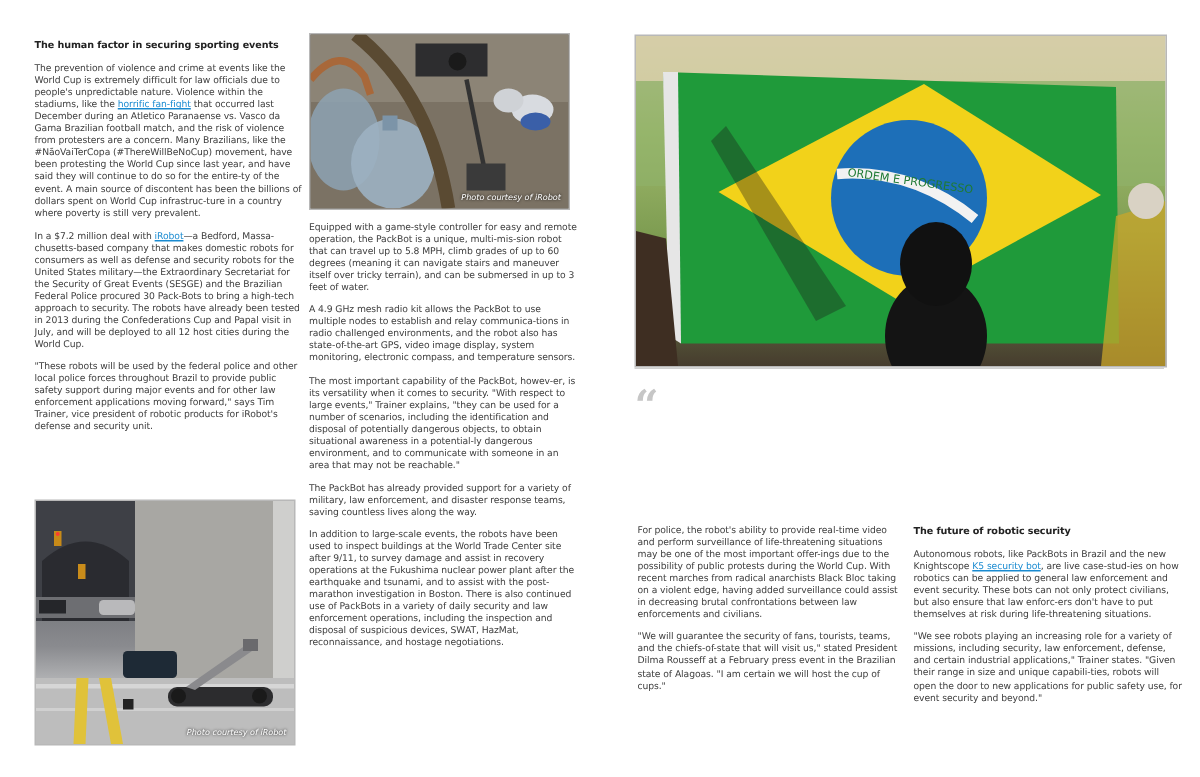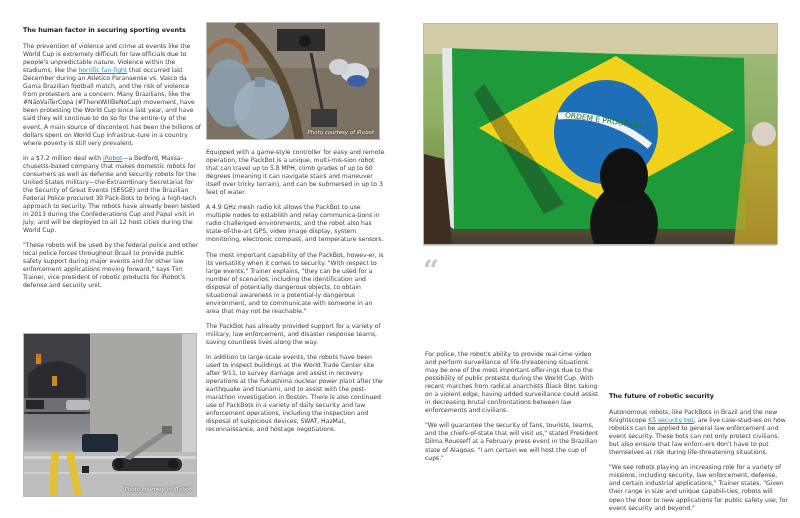--- a/index.html
+++ b/index.html
@@ -109,18 +109,18 @@
 
   <div class="rule" style="left:23px; top:245px; width:353px;"></div>
 
   <div class="quote-mark" style="left:23px; top:257px;">“</div>
 
   <div class="col" style="left:25px; top:350px; width:174px;">
     <p>For police, the robot's ability to provide real-time video and perform surveillance of life-threatening situations may be one of the most important offer-ings due to the possibility of public protests during the World Cup. With recent marches from radical anarchists Black Bloc taking on a violent edge, having added surveillance could assist in decreasing brutal confrontations between law enforcements and civilians.</p>
     <p>"We will guarantee the security of fans, tourists, teams, and the chiefs-of-state that will visit us," stated President Dilma Rousseff at a February press event in the Brazilian state of Alagoas. "I am certain we will host the cup of cups."</p>
   </div>
 
-  <div class="col" style="left:209px; top:350px; width:180px;margin-top:42px;">
+  <div class="col" style="left:209px; top:350px; width:180px;">
     <div class="heading">The future of robotic security</div>
     <p><span>Autonomous robots, like PackBots in Brazil and the new Knightscope </span><a class="link">K5 security bot</a><span>, are live case-stud-ies on how robotics can be applied to general law enforcement and event security. These bots can not only protect civilians, but also ensure that law enforc-ers don't have to put themselves at risk during life-threatening situations.</span></p>
     <p>"We see robots playing an increasing role for a variety of missions, including security, law enforcement, defense, and certain industrial applications," Trainer states. "Given their range in size and unique capabili-ties, robots will open the door to new applications for public safety use, for event security and beyond."</p>
   </div>
 </div>
 
 </body></html>

